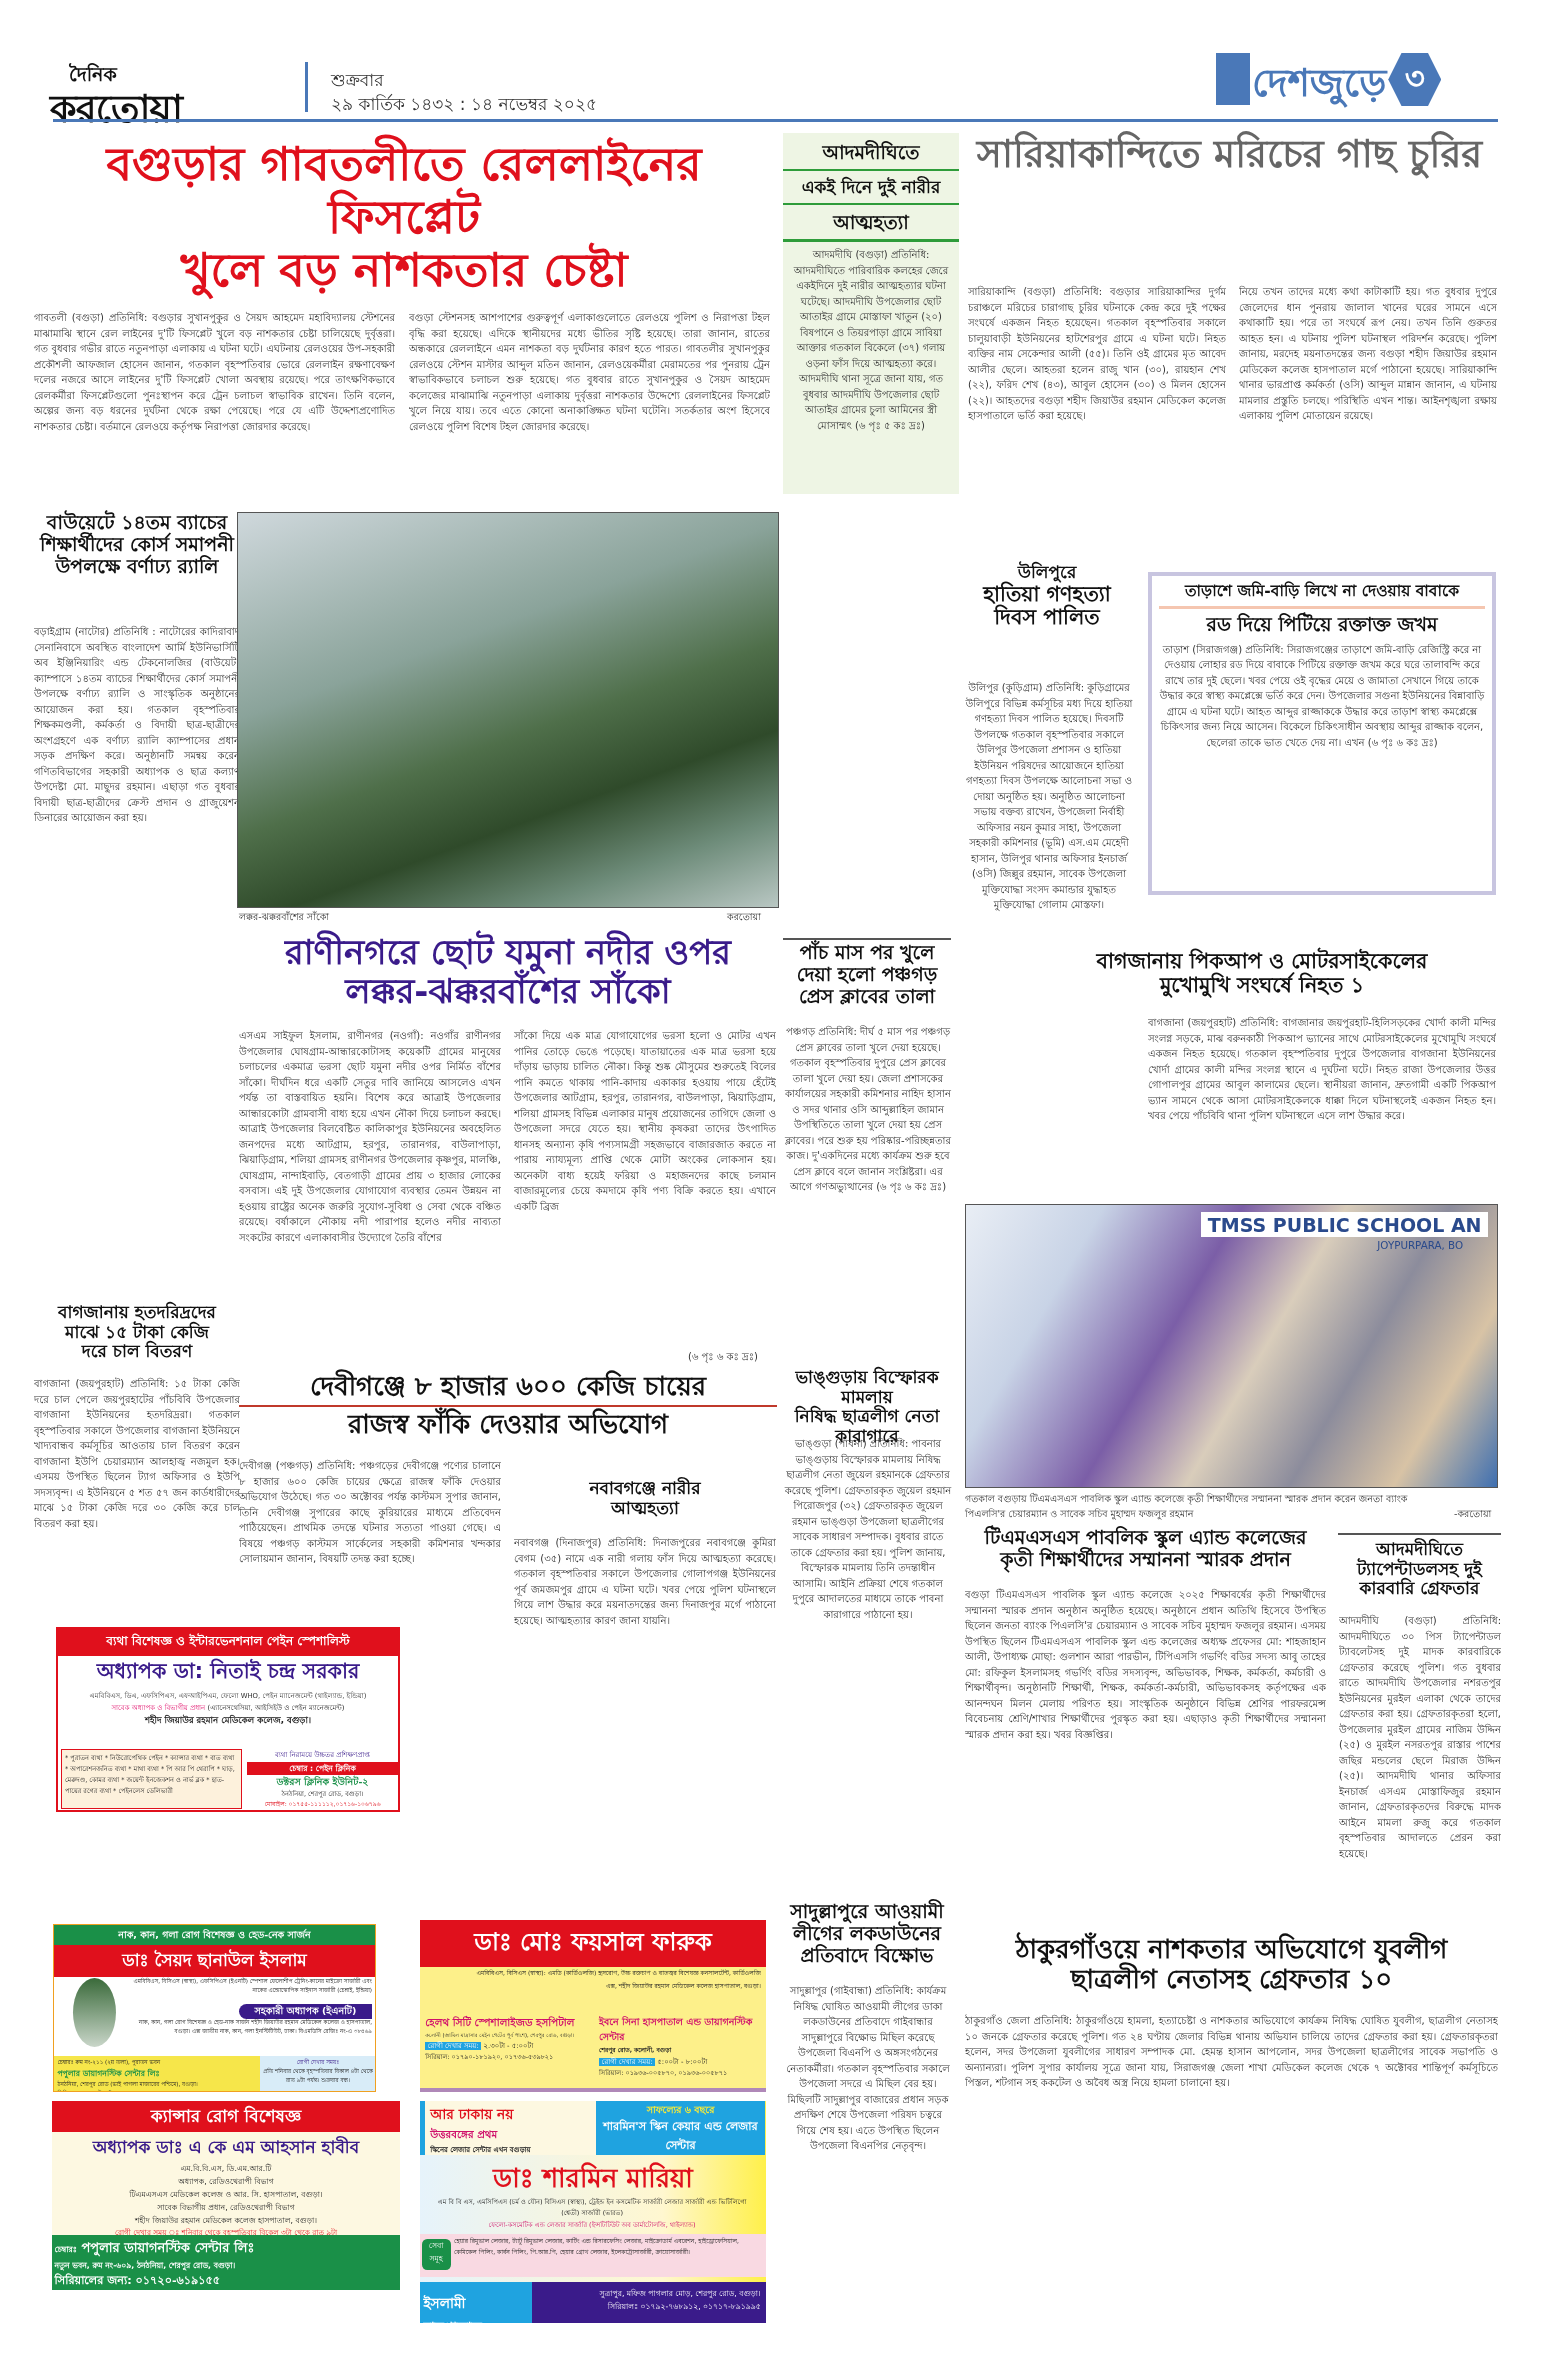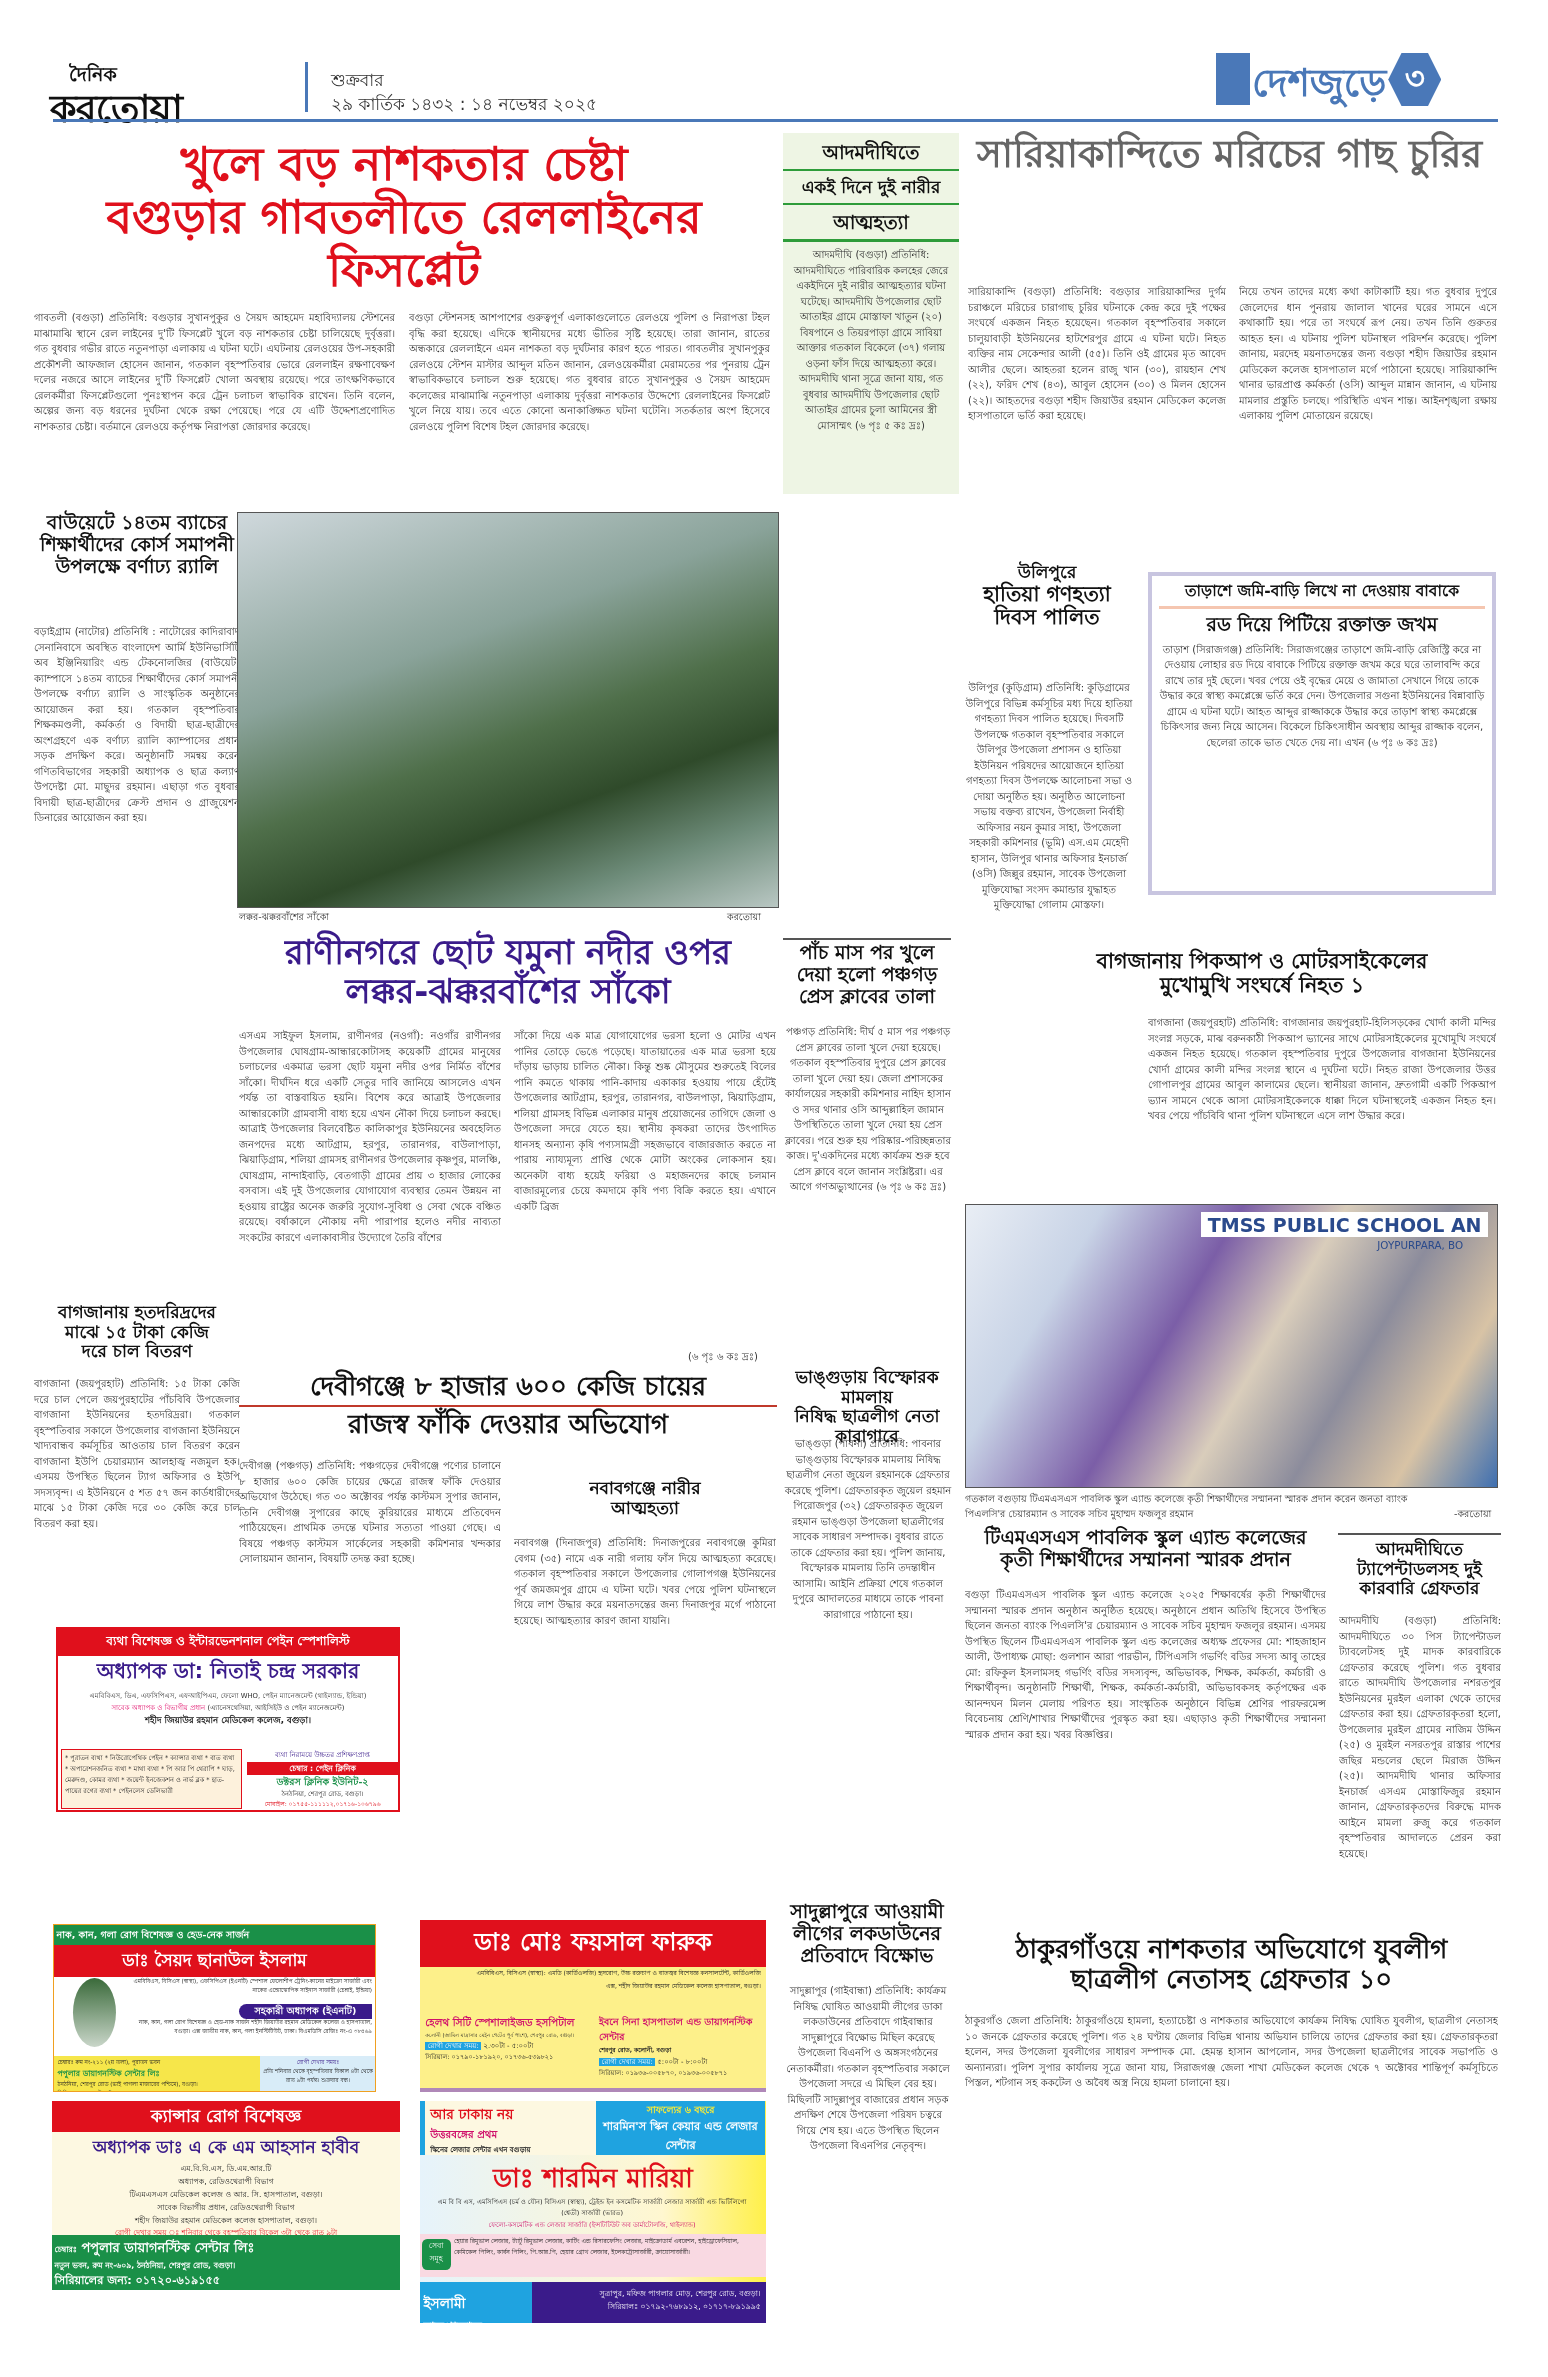--- a/index.html
+++ b/index.html
@@ -22,21 +22,21 @@
   .h-purple{color:#3a1b8a}
   .h-black{color:#111}
   .photo{background:linear-gradient(160deg,#cfd8dc 0%,#8aa39a 35%,#4f6f4a 55%,#2f4a2a 70%,#6e8c7a 85%,#b9c7c3 100%)}
   .photo2{background:linear-gradient(120deg,#e9eef5 0%,#c8d3e6 20%,#7b5ea7 40%,#d9cdbb 55%,#8c8c9c 70%,#d8c3a5 85%,#3f6fb0 100%)}
   .caption{font-size:9.5px;color:#333}
   .sidebox{background:#eef5e4}
   .green-rule{height:2.6px;background:#2e9c3a}
   .boxed{border:4.3px solid #c8c5e0}
   .ad{position:absolute;overflow:hidden}
   .ad-red-bar{background:#e0101c;color:#fff;font-weight:bold;text-align:center}
-  .ad-green-bar{background:#1a9048;color:#fff;font-weight:bold;}
+  .ad-green-bar{background:#1a9048;color:#fff;font-weight:bold;text-align:center}
   .ad-purple-bar{background:#3a1b8a;color:#fff;font-weight:bold;text-align:center}
   .ad-cream{background:#fdf8e1}
   .ad-yellow{background:#fdf08a}
   .ad-blue{background:#1fa3e0}
   .hr-thin{height:1.7px;background:#555}
   .pink-rule{height:3.4px;background:#f5c6b0}
   .red-rule{height:1.7px;background:#c0392b}
 </style>
 </head>
 <body>
@@ -47,22 +47,22 @@
 <div class="abs mast-day">শুক্রবার</div>
 <div class="abs mast-date">২৯ কার্তিক ১৪৩২ : ১৪ নভেম্বর ২০২৫</div>
 <div class="abs section-logo">
   <div class="bd-map"></div>
   <div class="section-name">দেশজুড়ে</div>
   <div class="page-badge">৩</div>
 </div>
 <div class="abs mast-rule"></div>
 
 <div class="abs headline h-red" style="left:34px;top:138px;width:740px;font-size:46px;">
+  <div>বগুড়ার গাবতলীতে রেললাইনের ফিসপ্লেট</div>
   <div>খুলে বড় নাশকতার চেষ্টা</div>
-  <div>বগুড়ার গাবতলীতে রেললাইনের ফিসপ্লেট</div>
 </div>
 <div class="abs col-text" style="left:34px;top:310px;width:361px;height:189px;overflow:hidden">গাবতলী (বগুড়া) প্রতিনিধি: বগুড়ার সুখানপুকুর ও সৈয়দ আহমেদ মহাবিদ্যালয় স্টেশনের মাঝামাঝি স্থানে রেল লাইনের দু'টি ফিসপ্লেট খুলে বড় নাশকতার চেষ্টা চালিয়েছে দুর্বৃত্তরা। গত বুধবার গভীর রাতে নতুনপাড়া এলাকায় এ ঘটনা ঘটে। এঘটনায় রেলওয়ের উপ-সহকারী প্রকৌশলী আফজাল হোসেন জানান, গতকাল বৃহস্পতিবার ভোরে রেললাইন রক্ষণাবেক্ষণ দলের নজরে আসে লাইনের দু'টি ফিসপ্লেট খোলা অবস্থায় রয়েছে। পরে তাৎক্ষণিকভাবে রেলকর্মীরা ফিসপ্লেটগুলো পুনঃস্থাপন করে ট্রেন চলাচল স্বাভাবিক রাখেন। তিনি বলেন, অল্পের জন্য বড় ধরনের দুর্ঘটনা থেকে রক্ষা পেয়েছে। পরে যে এটি উদ্দেশ্যপ্রণোদিত নাশকতার চেষ্টা। বর্তমানে রেলওয়ে কর্তৃপক্ষ নিরাপত্তা জোরদার করেছে।</div>
 <div class="abs col-text" style="left:409px;top:310px;width:361px;height:189px;overflow:hidden">বগুড়া স্টেশনসহ আশপাশের গুরুত্বপূর্ণ এলাকাগুলোতে রেলওয়ে পুলিশ ও নিরাপত্তা টহল বৃদ্ধি করা হয়েছে। এদিকে স্থানীয়দের মধ্যে ভীতির সৃষ্টি হয়েছে। তারা জানান, রাতের অন্ধকারে রেললাইনে এমন নাশকতা বড় দুর্ঘটনার কারণ হতে পারত। গাবতলীর সুখানপুকুর রেলওয়ে স্টেশন মাস্টার আব্দুল মতিন জানান, রেলওয়েকর্মীরা মেরামতের পর পুনরায় ট্রেন স্বাভাবিকভাবে চলাচল শুরু হয়েছে। গত বুধবার রাতে সুখানপুকুর ও সৈয়দ আহমেদ কলেজের মাঝামাঝি নতুনপাড়া এলাকায় দুর্বৃত্তরা নাশকতার উদ্দেশ্যে রেললাইনের ফিসপ্লেট খুলে নিয়ে যায়। তবে এতে কোনো অনাকাঙ্ক্ষিত ঘটনা ঘটেনি। সতর্কতার অংশ হিসেবে রেলওয়ে পুলিশ বিশেষ টহল জোরদার করেছে।</div>
 
 <div class="abs sidebox" style="left:783px;top:133px;width:176px;height:361px;">
   <div class="headline h-black" style="font-size:19px;padding:8.6px 0 5.2px">আদমদীঘিতে</div>
   <div class="green-rule"></div>
   <div class="headline h-black" style="font-size:17px;padding:6.9px 0 5.2px">একই দিনে দুই নারীর</div>
   <div class="green-rule"></div>
   <div class="headline h-black" style="font-size:19px;padding:6.9px 0 5.2px">আত্মহত্যা</div>

